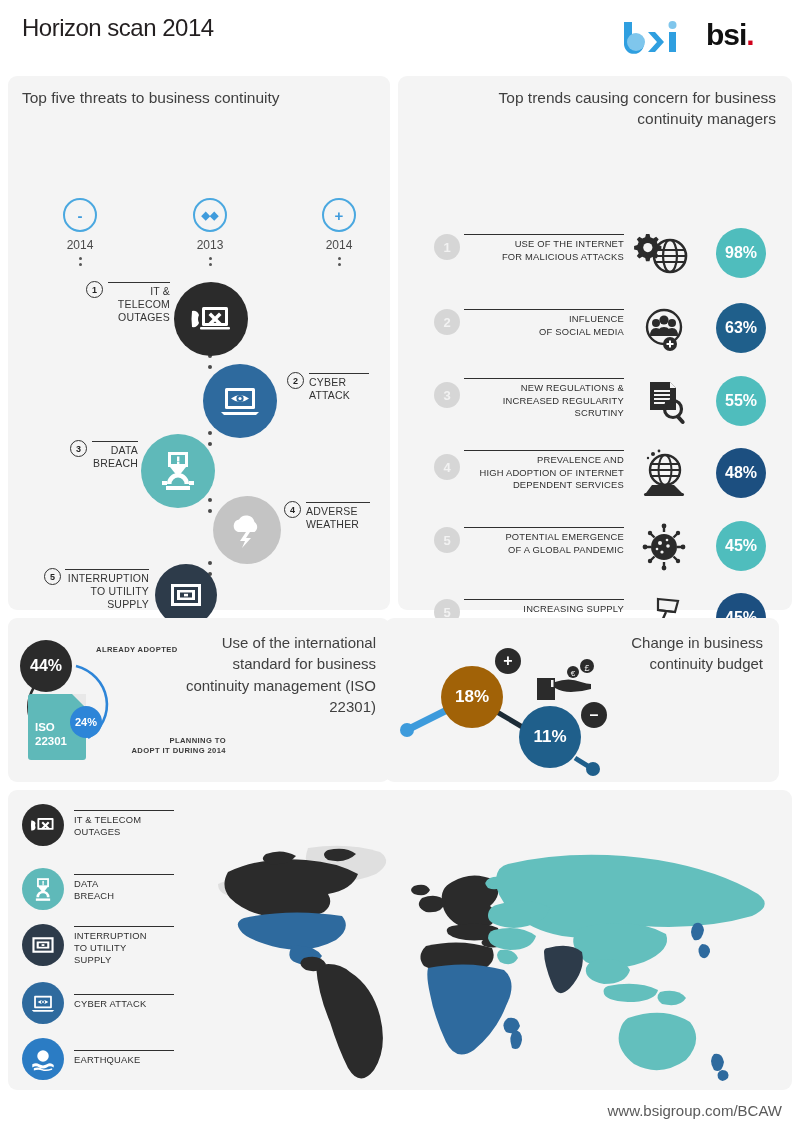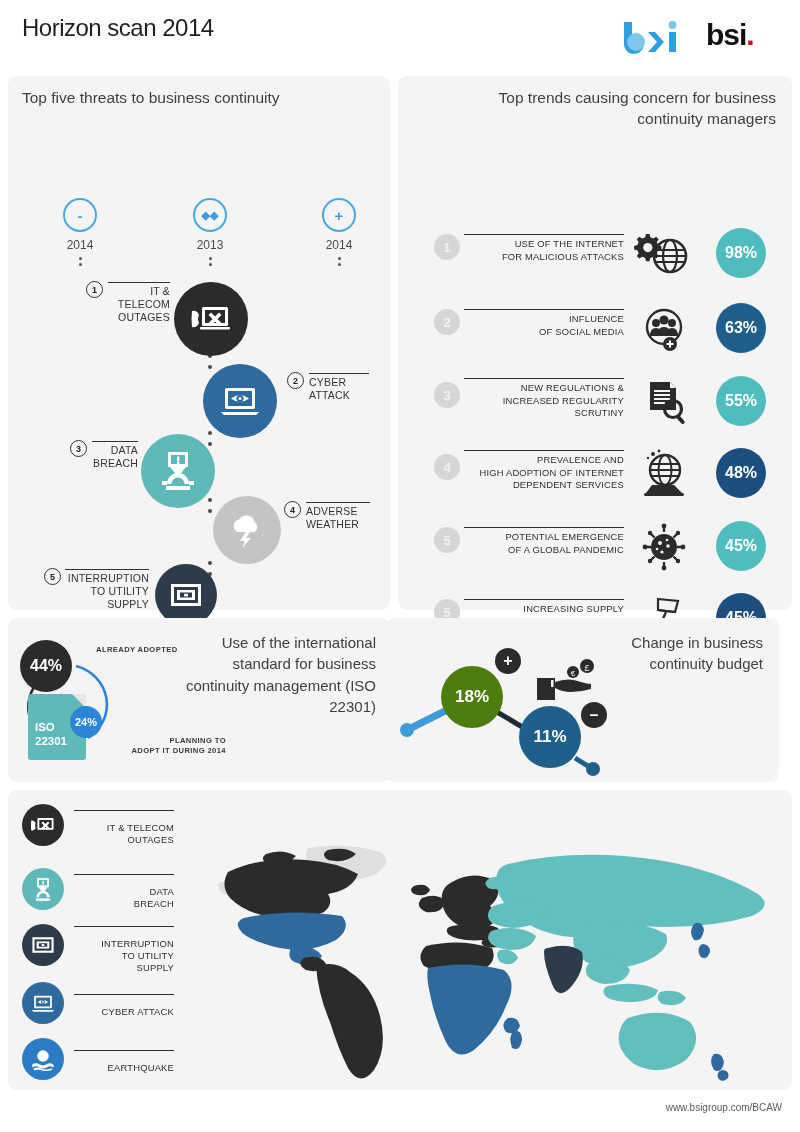--- a/index.html
+++ b/index.html
@@ -115,21 +115,21 @@
   #iso-cap2 { left:100px; top:118px; text-align:right; width:118px;}
 
   
   #panel-budget { left:385px; top:618px; width:394px; height:164px; }
   #budget-title {
     position:absolute; right:16px; top:14px; width:165px; text-align:right;
     font-size:15px; line-height:1.42; color:#3f3f3f;
   }
   #bud-18 {
     position:absolute; left:56px; top:48px; width:62px; height:62px; border-radius:50%;
-    background:#4d7c0f; color:#fff; font-size:17px; font-weight:bold;
+    background:#a16207; color:#fff; font-size:17px; font-weight:bold;
     display:flex; align-items:center; justify-content:center;
   }
   #bud-11 {
     position:absolute; left:134px; top:88px; width:62px; height:62px; border-radius:50%;
     background:#1f5f8b; color:#fff; font-size:17px; font-weight:bold;
     display:flex; align-items:center; justify-content:center;
   }
   .sign-badge {
     position:absolute; width:26px; height:26px; border-radius:50%;
     background:#2b2b2b; color:#fff; font-size:16px; font-weight:bold;
@@ -143,28 +143,28 @@
   #map-title {
     position:absolute; right:16px; top:10px; width:330px; text-align:right;
     font-size:15.5px; line-height:1.35; color:#3f3f3f;
   }
   .legend-item { position:absolute; left:14px; width:210px; height:52px; }
   .legend-circle {
     position:absolute; left:0; top:0; width:42px; height:42px; border-radius:50%;
     display:flex; align-items:center; justify-content:center;
   }
   .legend-label {
-    position:absolute; left:52px; width:100px; text-align:right;
+    position:absolute; left:52px; width:100px; text-align:left;
     font-size:9.4px; line-height:1.3; color:#2f2f2f; letter-spacing:0.2px;
-    border-top:1.5px solid #2f2f2f; padding-top:11px;
+    border-top:1.5px solid #2f2f2f; padding-top:3px;
   }
 
   #footer-url {
     position:absolute; right:18px; top:1102px;
-    font-size:10px; color:#5a5a5a;
+    font-size:15px; color:#5a5a5a;
   }
   svg { display:block; overflow:visible; }
 </style>
 </head>
 <body>
 
 <div id="header">
   <div id="page-title">Horizon scan 2014</div>
   <div id="logo-bci">
     <svg viewBox="0 0 62 34" width="62" height="34">

